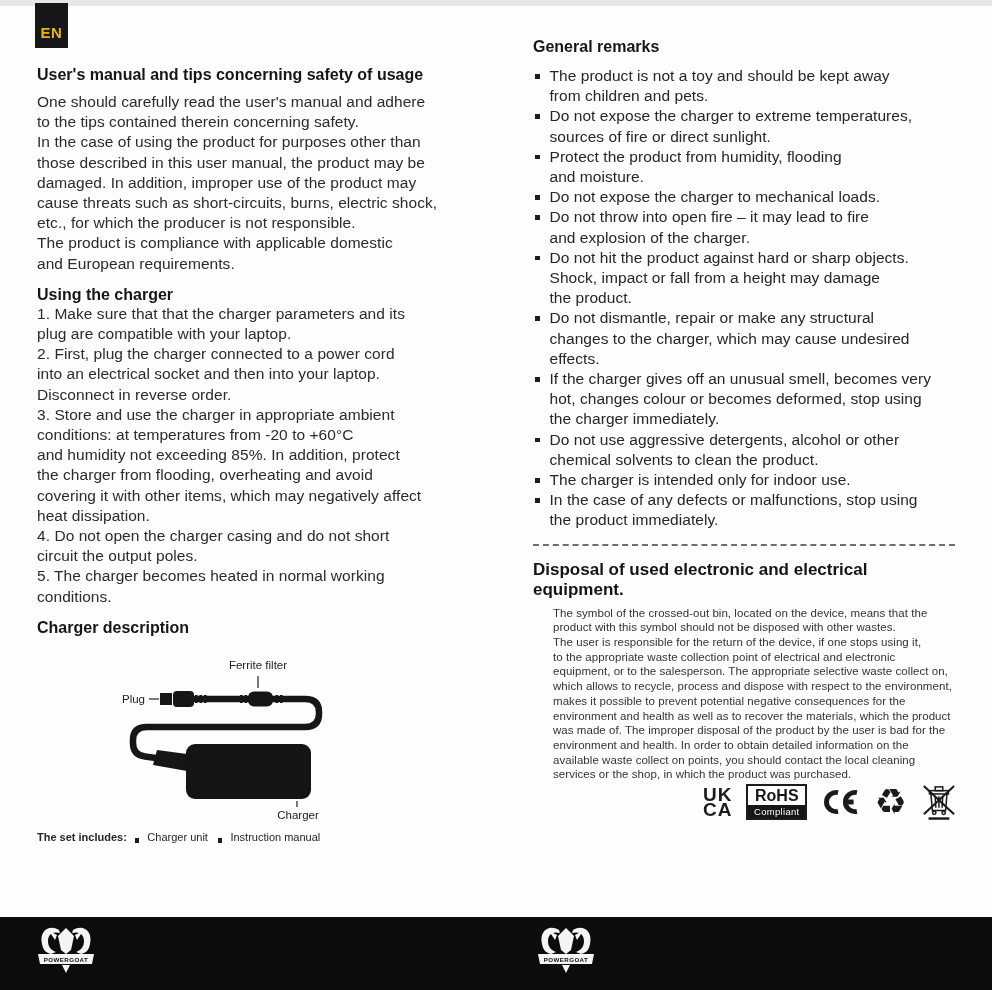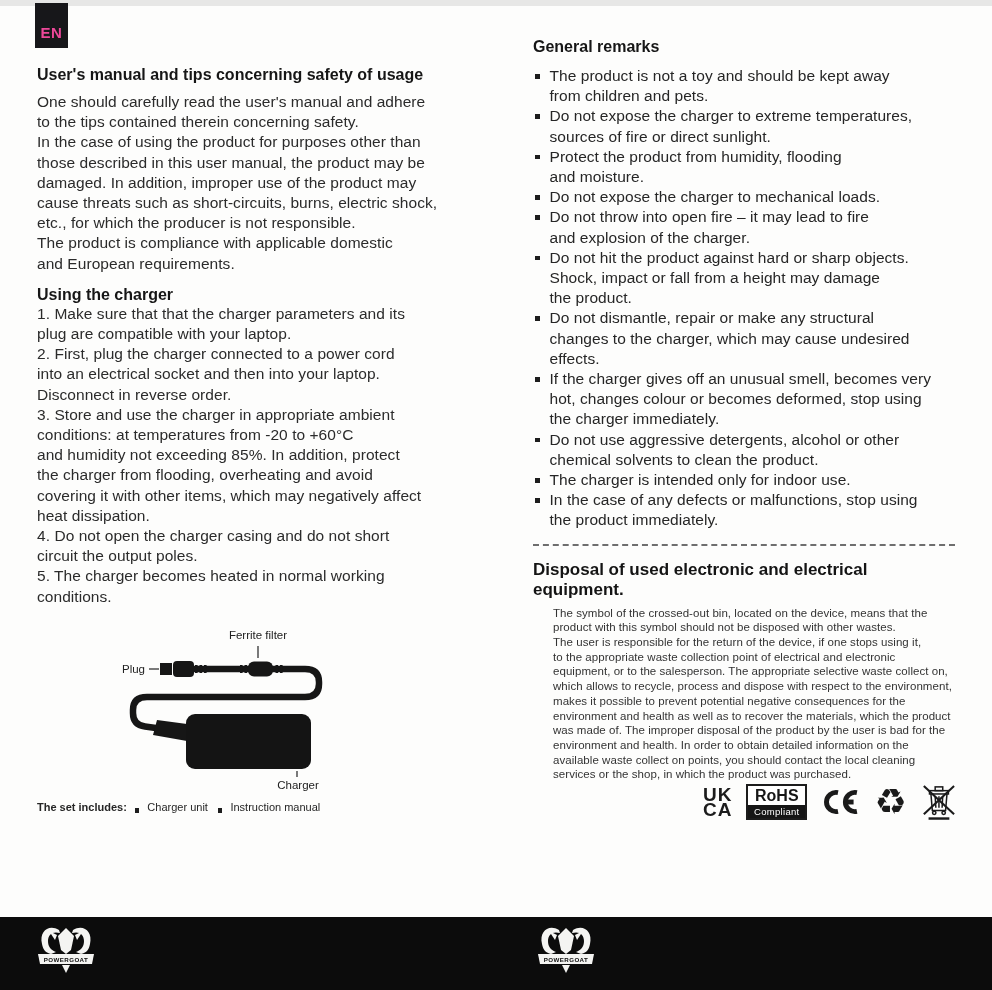--- a/index.html
+++ b/index.html
@@ -8,21 +8,21 @@
     position:relative;
     width:992px; height:990px;
     background:#fdfdfc;
     font-family:"Liberation Sans", sans-serif;
     color:#262626;
     overflow:hidden;
   }
   .scan-strip { position:absolute; top:0; left:0; width:992px; height:6px; background:#e7e7e6; }
   .lang-badge {
     position:absolute; left:35px; top:3px; width:33px; height:45px;
-    background:#17171a; color:#ec4899; font-weight:bold; font-size:15px;
+    background:#17171a; color:#eab308; font-weight:bold; font-size:15px;
     display:flex; align-items:flex-end; justify-content:center; padding-bottom:7px;
     letter-spacing:.5px;
   }
   .col-left  { position:absolute; left:37px;  top:0; width:433px; }
   .col-right { position:absolute; left:533px; top:0; width:424px; }
 
   h1.section { font-size:16px; font-weight:bold; color:#161616; margin-top:66px; }
   h2.section { font-size:16px; font-weight:bold; color:#161616; margin-top:12px; }
   .body-text {
     font-size:15.5px; line-height:20.2px; color:#2b2b2b;
@@ -103,20 +103,21 @@
 conditions: at temperatures from -20 to +60°C
 and humidity not exceeding 85%. In addition, protect
 the charger from flooding, overheating and avoid
 covering it with other items, which may negatively affect
 heat dissipation.
 4. Do not open the charger casing and do not short
 circuit the output poles.
 5. The charger becomes heated in normal working
 conditions.</div>
 
+  <h2 class="section">Charger description</h2>
 
   <svg class="diagram" width="433" height="172" viewBox="0 0 433 172">
 
     <path d="M156 44 H268 Q282 44 282 57 V59 Q282 72 268 72 H110 Q96 72 96 85 V88 Q96 100 108 101.5 L126 104" fill="none" stroke="#161616" stroke-width="6.5" stroke-linecap="round"></path>
 
     <rect x="123" y="38" width="12" height="12" fill="#161616"></rect>
     <rect x="136" y="36" width="21" height="16" rx="4" fill="#161616"></rect>
     <rect x="158" y="40" width="2.6" height="8" fill="#161616"></rect>
     <rect x="162.5" y="40" width="2.6" height="8" fill="#161616"></rect>
     <rect x="167" y="40" width="2.6" height="8" fill="#161616"></rect>

